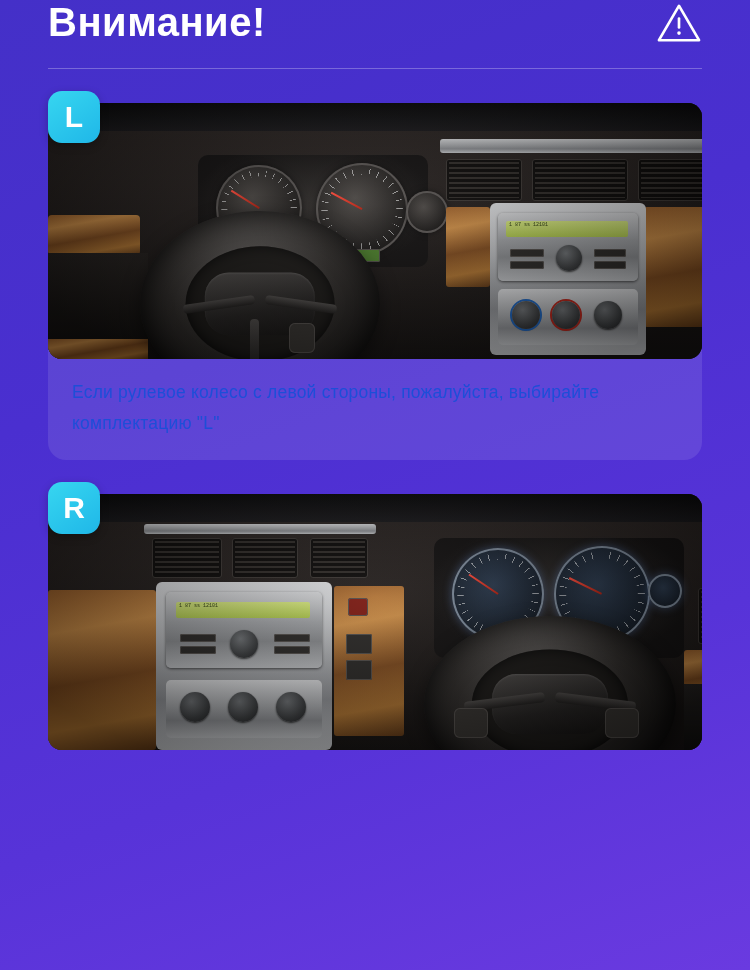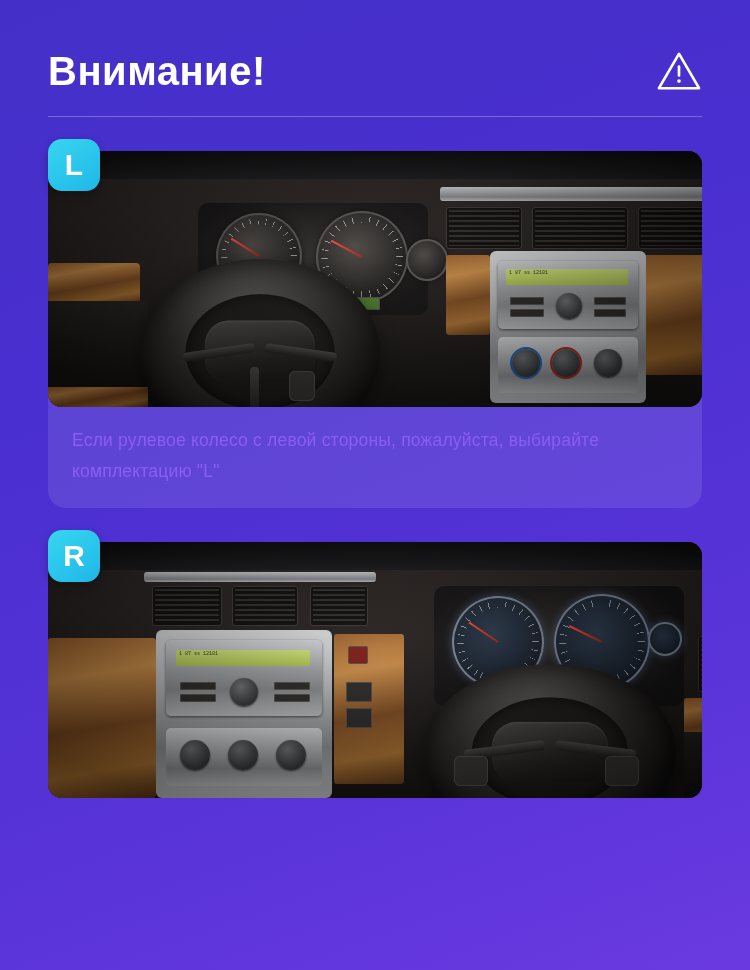--- a/index.html
+++ b/index.html
@@ -16,23 +16,21 @@
   .page {
     width: 750px;
     height: 970px;
     position: relative;
     padding: 0 48px;
   }
 
   
   .header {
     display: flex;
-    align-items: center;
     justify-content: space-between;
-    padding-top: 48px;
     padding-bottom: 22px;
   }
   .header-title {
     color: #ffffff;
     font-size: 40px;
     font-weight: bold;
     letter-spacing: 0.5px;
   }
   .warn-icon {
     width: 46px;
@@ -71,21 +69,21 @@
     color: #ffffff;
     font-size: 30px;
     font-weight: bold;
     display: flex;
     align-items: center;
     justify-content: center;
     z-index: 5;
     box-shadow: 0 3px 8px rgba(0,0,0,0.25);
   }
   .caption {
-    color: #8b5cf6;
+    color: #1d4ed8;
     font-size: 17.5px;
     line-height: 1.75;
     padding: 18px 24px 22px 24px;
     letter-spacing: 0.2px;
   }
 
   
   .interior {
     position: absolute;
     inset: 0;

